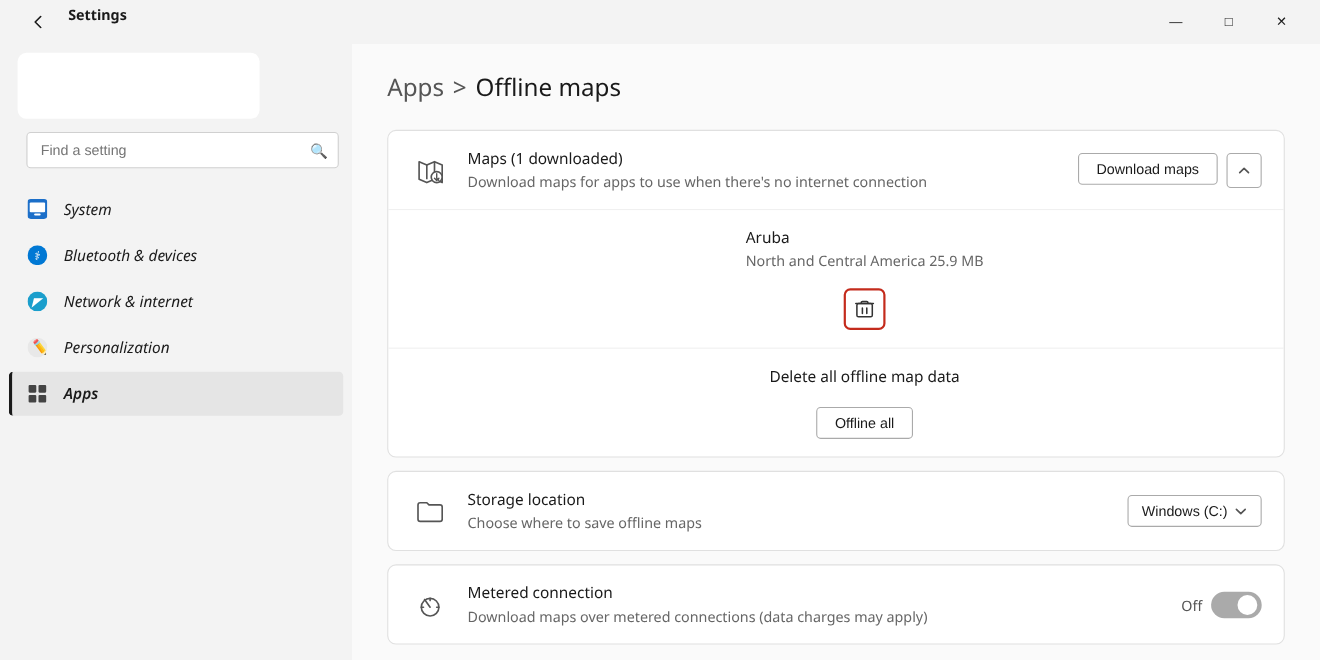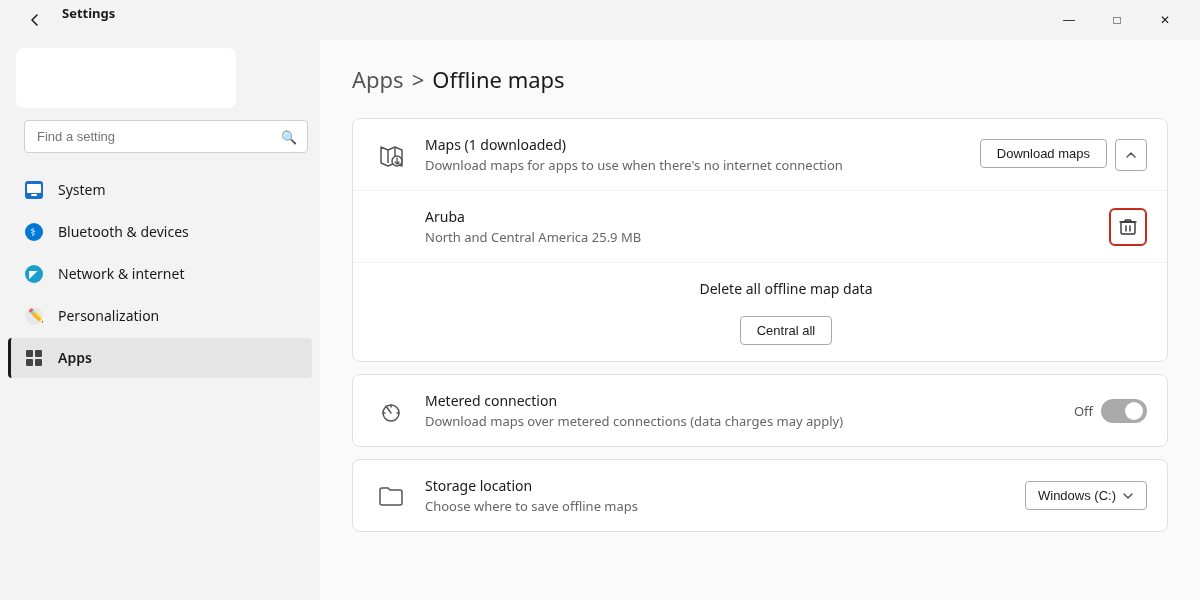--- a/index.html
+++ b/index.html
@@ -91,28 +91,29 @@
     .search-icon-wrap {
       position: absolute;
       right: 10px;
       top: 50%;
       transform: translateY(-50%);
       color: #555;
       font-size: 13px;
     }
     .nav-item {
       display: flex;
-      align-items: flex-start;
+      align-items: flex-end;
       gap: 14px;
       padding: 10px 16px;
       cursor: pointer;
       border-radius: 4px;
       margin: 1px 8px;
       font-size: 14px;
       color: #1a1a1a;
+      font-style: italic;
     }
     .nav-item.active {
       background: #e5e5e5;
       font-weight: 600;
       border-left: 3px solid #1a1a1a;
       padding-left: 13px;
     }
     .nav-icon {
       width: 20px;
       height: 20px;
@@ -383,21 +384,21 @@
         <div class="card-action">
           <button class="btn-outline">Download maps</button>
           <div class="chevron-btn">
             <svg width="12" height="12" viewBox="0 0 12 12">
                 <path d="M2 8L6 4l4 4" stroke="#555" stroke-width="1.5" fill="none" stroke-linecap="round" stroke-linejoin="round"></path>
               </svg>
           </div>
         </div>
       </div>
 
-      <div class="card-row" style="padding-left:72px;">
+      <div class="card-row" style="padding-left:72px;flex-direction:column;">
         <div class="card-text">
           <div class="card-title">Aruba</div>
           <div class="card-subtitle">North and Central America   25.9 MB</div>
         </div>
         <div class="card-action">
           <button class="delete-btn">
             <svg width="18" height="18" viewBox="0 0 18 18" fill="none">
               <rect x="2" y="4" width="14" height="12" rx="1.5" stroke="#333" stroke-width="1.4"></rect>
               <path d="M6 4V3a1 1 0 011-1h4a1 1 0 011 1v1" stroke="#333" stroke-width="1.4"></path>
               <path d="M1 4h16" stroke="#333" stroke-width="1.4" stroke-linecap="round"></path>
@@ -405,21 +406,43 @@
             </svg>
           </button>
         </div>
       </div>
 
       <div class="card-row" style="padding-left:72px;flex-direction:column;">
         <div class="card-text">
           <div class="card-title">Delete all offline map data</div>
         </div>
         <div class="card-action">
-          <button class="btn-outline">Central all</button>
+          <button class="btn-outline">Offline all</button>
+        </div>
+      </div>
+    </div>
+
+    <div class="card">
+      <div class="card-row">
+        <div class="card-icon">
+          <svg width="26" height="26" viewBox="0 0 26 26" fill="none">
+            <path d="M2 7a2 2 0 012-2h6l2 2h10a2 2 0 012 2v11a2 2 0 01-2 2H4a2 2 0 01-2-2V7z" stroke="#555" stroke-width="1.5" fill="none"></path>
+          </svg>
+        </div>
+        <div class="card-text">
+          <div class="card-title">Storage location</div>
+          <div class="card-subtitle">Choose where to save offline maps</div>
+        </div>
+        <div class="card-action">
+          <button class="select-btn">
+            <span>Windows (C:)</span>
+            <svg width="12" height="12" viewBox="0 0 12 12">
+                <path d="M2 4l4 4 4-4" stroke="#555" stroke-width="1.5" fill="none" stroke-linecap="round" stroke-linejoin="round"></path>
+              </svg>
+          </button>
         </div>
       </div>
     </div>
 
     <div class="card">
       <div class="card-row">
         <div class="card-icon">
           <svg width="26" height="26" viewBox="0 0 26 26" fill="none">
             <circle cx="13" cy="15" r="8" stroke="#555" stroke-width="1.5"></circle>
             <path d="M13 15L8 8" stroke="#555" stroke-width="1.5" stroke-linecap="round"></path>
@@ -432,37 +455,15 @@
         </div>
         <div class="card-action toggle-wrap">
           <span class="toggle-label">Off</span>
           <div class="toggle">
             <div class="toggle-knob"></div>
           </div>
         </div>
       </div>
     </div>
 
-    <div class="card">
-      <div class="card-row">
-        <div class="card-icon">
-          <svg width="26" height="26" viewBox="0 0 26 26" fill="none">
-            <path d="M2 7a2 2 0 012-2h6l2 2h10a2 2 0 012 2v11a2 2 0 01-2 2H4a2 2 0 01-2-2V7z" stroke="#555" stroke-width="1.5" fill="none"></path>
-          </svg>
-        </div>
-        <div class="card-text">
-          <div class="card-title">Storage location</div>
-          <div class="card-subtitle">Choose where to save offline maps</div>
-        </div>
-        <div class="card-action">
-          <button class="select-btn">
-            <span>Windows (C:)</span>
-            <svg width="12" height="12" viewBox="0 0 12 12">
-                <path d="M2 4l4 4 4-4" stroke="#555" stroke-width="1.5" fill="none" stroke-linecap="round" stroke-linejoin="round"></path>
-              </svg>
-          </button>
-        </div>
-      </div>
-    </div>
-
   </div>
 
 </div>
 
 </body></html>

